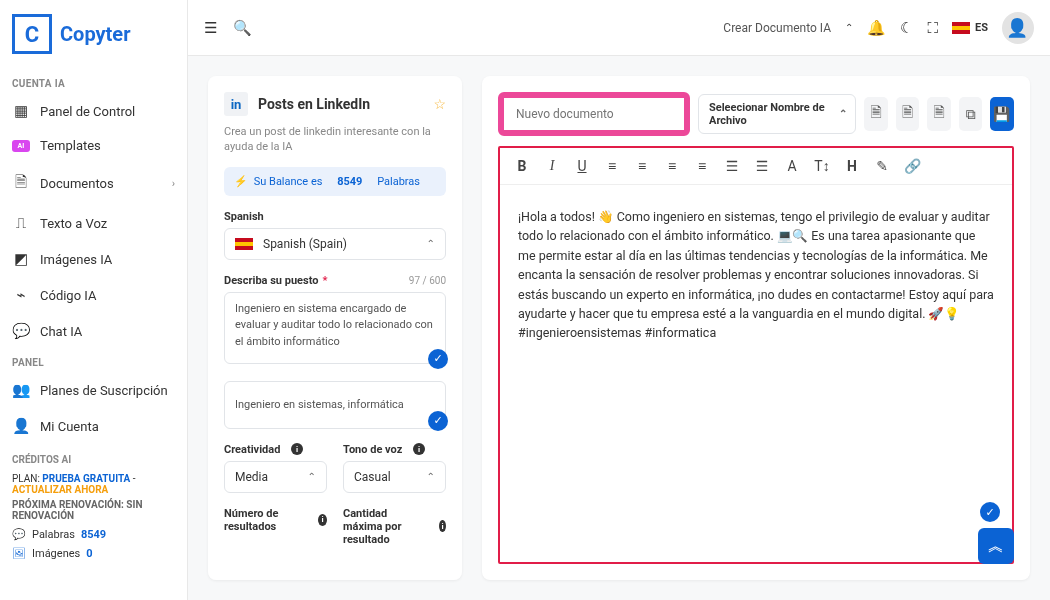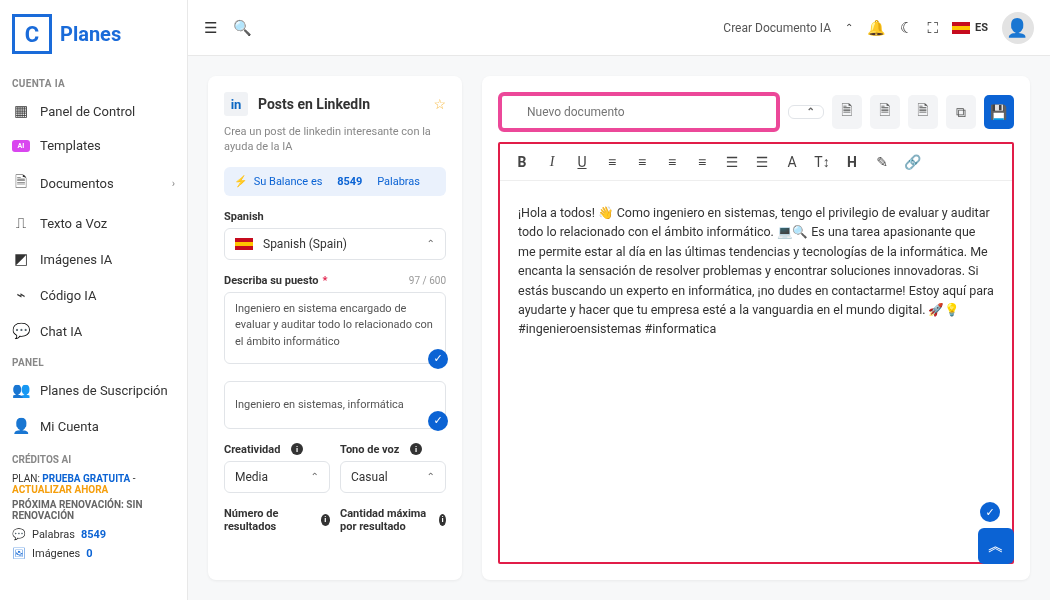--- a/index.html
+++ b/index.html
@@ -56,26 +56,26 @@
 .req { color:#e11d48; }
 .counter { margin-left:auto; font-size:10px; color:#999; font-weight:400; }
 .info-dot { width:12px; height:12px; border-radius:50%; background:#333; color:#fff; font-size:8px; display:inline-flex; align-items:center; justify-content:center; }
 .inp, .sel, .ta { width:100%; border:1px solid #e1e4e8; border-radius:6px; padding:8px 10px; font-size:11px; background:#fff; font-family:inherit; color:#555; }
 .ta { resize:none; height:72px; line-height:1.5; }
 .sel-row { display:flex; align-items:center; gap:10px; border:1px solid #e1e4e8; border-radius:6px; padding:8px 10px; cursor:pointer; }
 .sel-txt { flex:1; font-size:12px; color:#333; }
 .chev-sm { font-size:10px; color:#666; }
 .check-dot { width:20px; height:20px; border-radius:50%; background:#0b63d4; color:#fff; display:flex; align-items:center; justify-content:center; font-size:11px; position:absolute; right:-2px; bottom:-2px; }
 .ta-wrap { position:relative; }
-.row2 { display:flex; gap:10px; }
+.row2 { display:flex; gap:16px; }
 .row2 .field { flex:1; }
 
 
 .doc-top { display:flex; align-items:center; gap:8px; margin-bottom:10px; }
-.doc-inp { flex:1; border:4px solid #ec4899; border-radius:6px; padding:9px 25px; font-size:12px; color:#7f1d1d; }
+.doc-inp { flex:1; border:6px solid #ec4899; border-radius:6px; padding:9px 12px; font-size:12px; color:#7f1d1d; }
 .file-sel { border:1px solid #e1e4e8; border-radius:6px; padding:6px 24px 6px 10px; font-size:11px; font-weight:700; position:relative; cursor:pointer; display:flex; flex-direction:column; line-height:1.2; }
 .file-sel .chev-sm { position:absolute; right:8px; top:50%; transform:translateY(-50%); }
 .doc-btn { width:30px; height:34px; border:none; background:#f3f4f6; border-radius:5px; cursor:pointer; display:flex; align-items:center; justify-content:center; color:#555; font-size:14px; }
 .doc-btn.primary { background:#0b63d4; color:#fff; }
 .editor-box { border:2px solid #e11d48; border-radius:2px; flex:1; display:flex; flex-direction:column; overflow:hidden; }
 .toolbar { display:flex; gap:14px; padding:10px 14px; border-bottom:1px solid #eee; align-items:center; }
 .tool { cursor:pointer; color:#444; font-size:14px; width:16px; text-align:center; }
 .editor { flex:1; padding:22px 18px 18px; font-size:12.5px; color:#333; line-height:1.55; }
 .fab { position:absolute; right:16px; bottom:16px; width:36px; height:36px; background:#0b63d4; border-radius:6px; display:flex; align-items:center; justify-content:center; color:#fff; cursor:pointer; font-size:16px; }
 .fab-check { position:absolute; right:30px; bottom:58px; width:20px; height:20px; background:#0b63d4; border-radius:50%; display:flex; align-items:center; justify-content:center; color:#fff; font-size:11px; }
@@ -83,21 +83,21 @@
 </head>
 <body>
 
 <div class="app">
 
   <aside class="sidebar">
     <div class="logo-row">
       <div class="logo-box">
           <span class="logo-c">C</span>
         </div>
-      <span class="logo-text">Planes</span>
+      <span class="logo-text">Copyter</span>
     </div>
     <div class="section-hdr">CUENTA IA</div>
 
     <div class="nav-item">
       <span class="nav-icon">▦</span>
       <span class="nav-lbl">Panel de Control</span>
     </div>
     <div class="nav-item">
       <span class="nav-icon" style="background:#d946ef;color:#fff;font-size:7px;font-weight:700;border-radius:3px;padding:2px 2px;">AI</span>
       <span class="nav-lbl">Templates</span>
@@ -242,20 +242,21 @@
           <div class="field">
             <div class="field-lbl"><span>Cantidad máxima por resultado</span>&nbsp;<span class="info-dot">i</span></div>
           </div>
         </div>
       </div>
 
       <div class="panel panel-doc">
         <div class="doc-top">
           <input class="doc-inp" placeholder="Nuevo documento" style="">
           <div class="file-sel">
+            <span>Seleecionar Nombre de Archivo</span>
             <span class="chev-sm">⌃</span>
           </div>
           <button class="doc-btn">🗎</button>
           <button class="doc-btn">🗎</button>
           <button class="doc-btn">🗎</button>
           <button class="doc-btn">⧉</button>
           <button class="doc-btn primary">💾</button>
         </div>
 
         <div class="editor-box">

